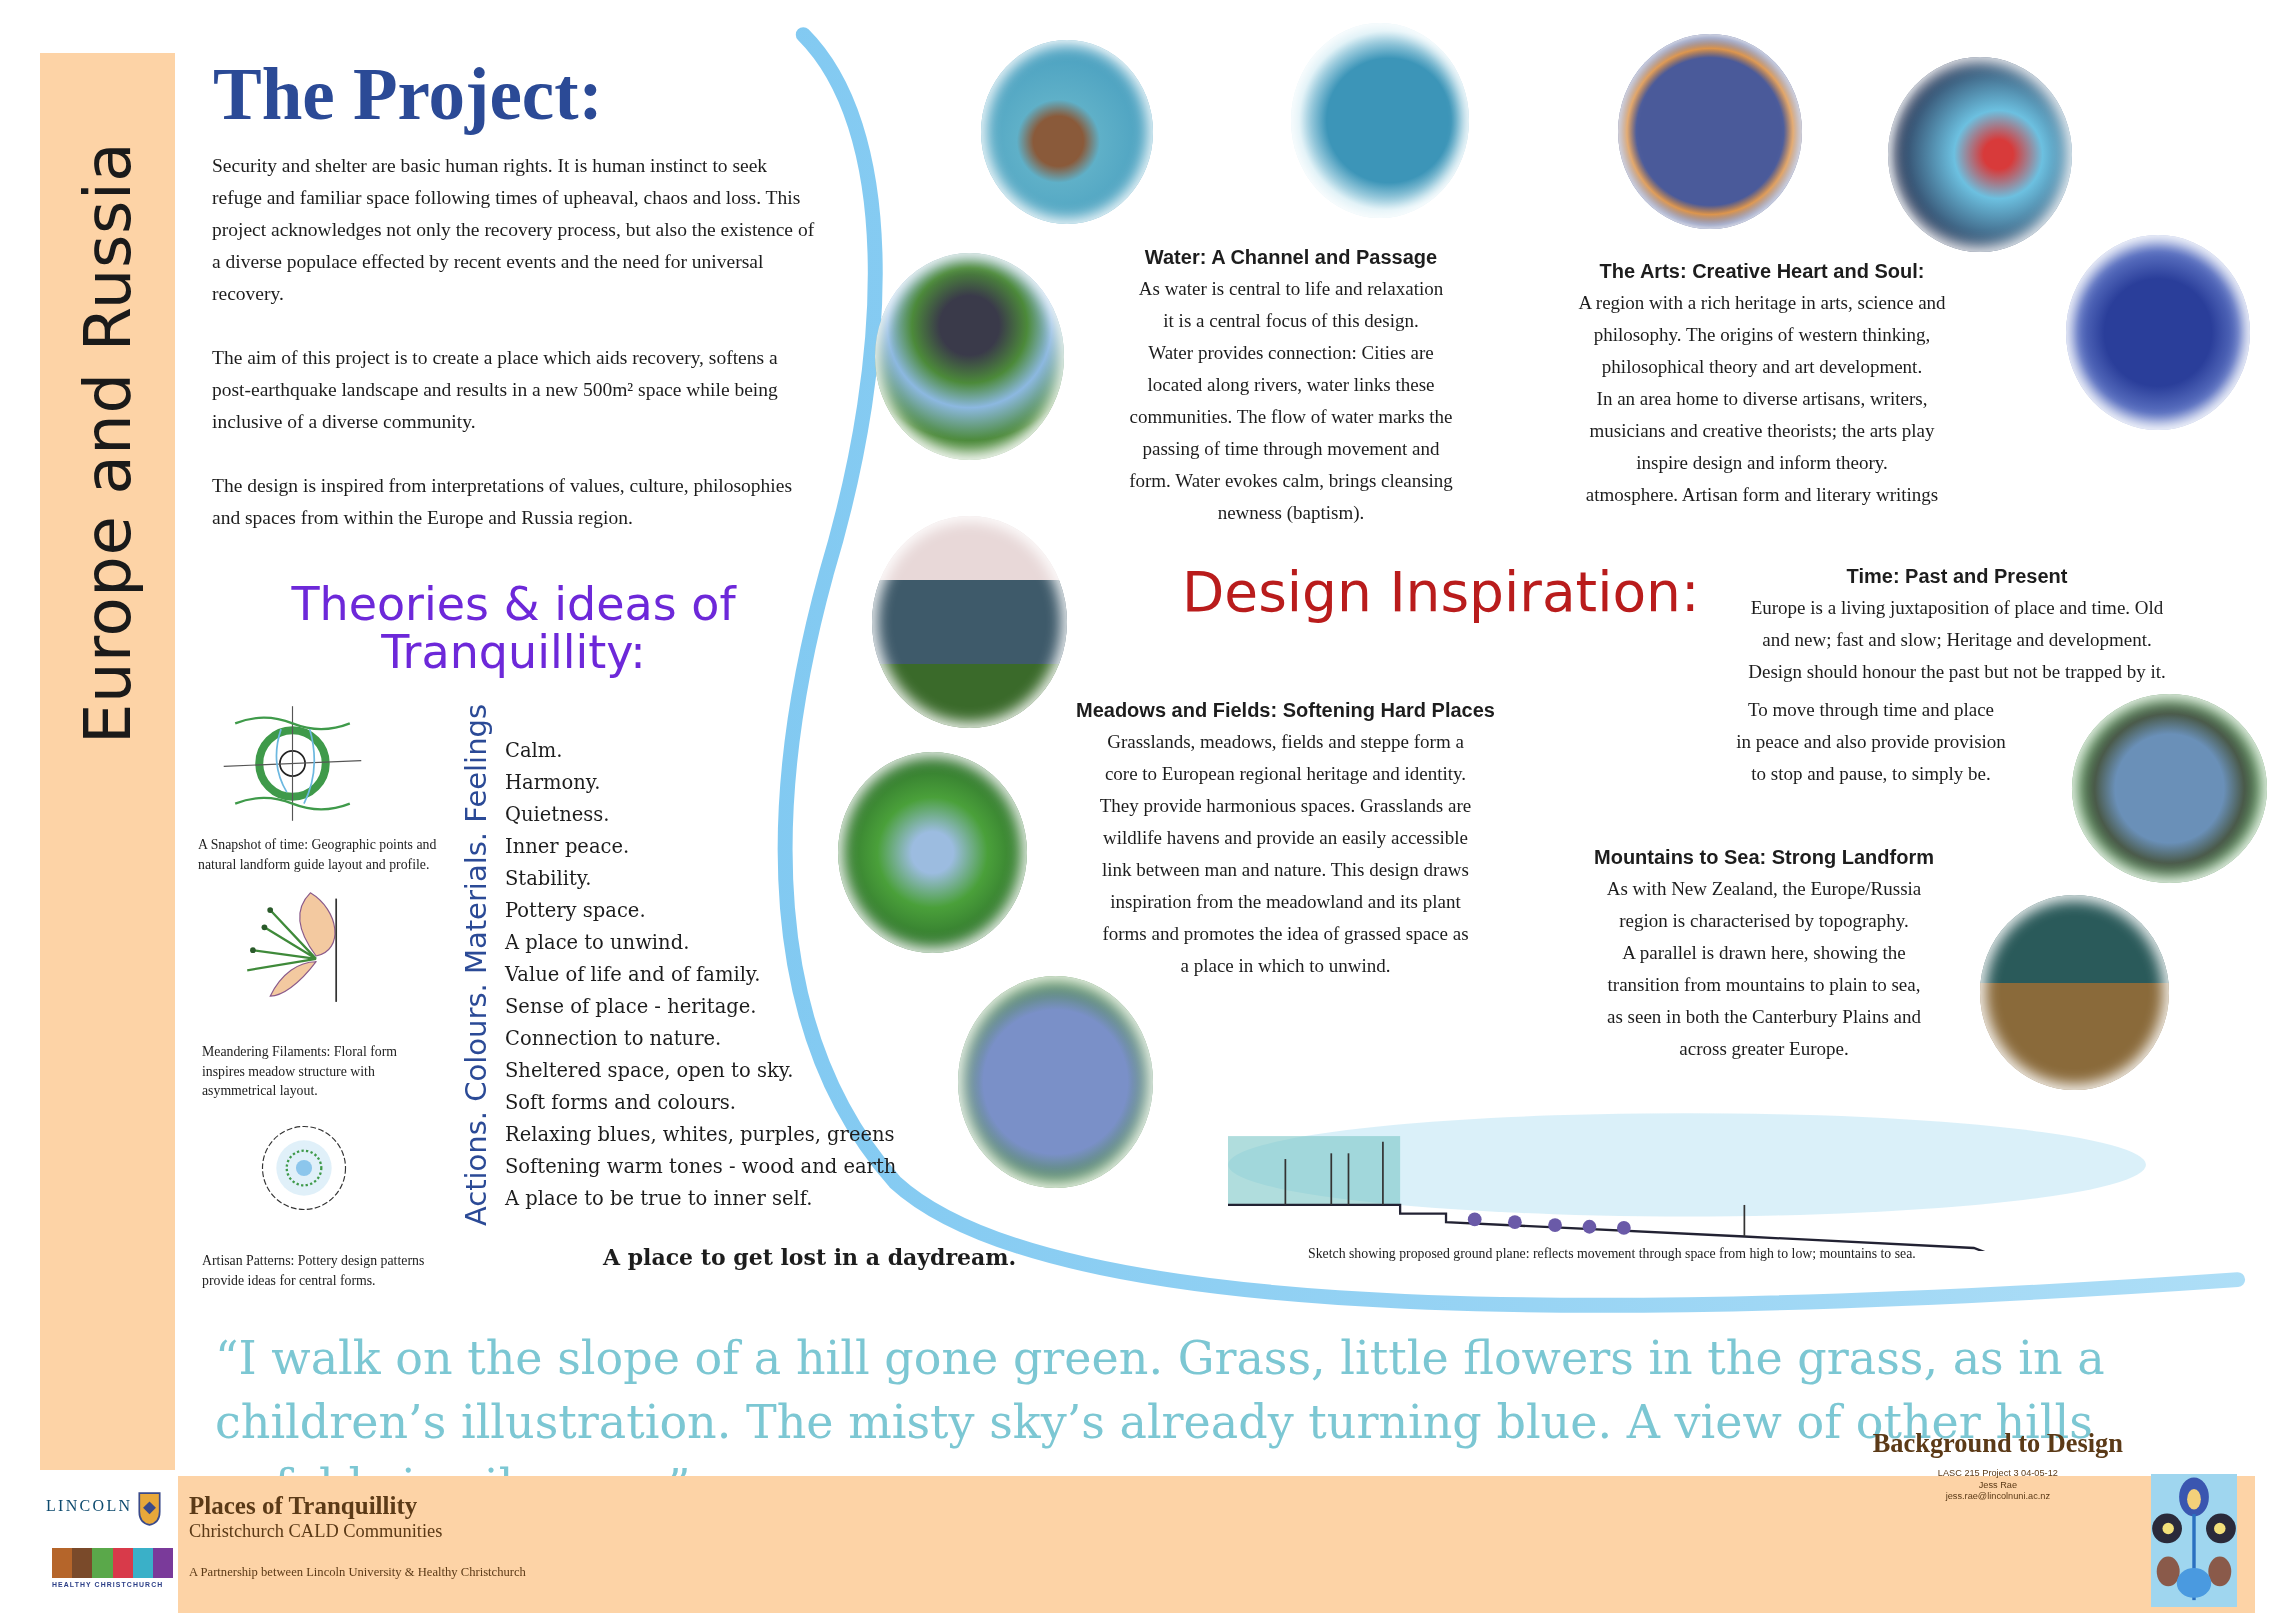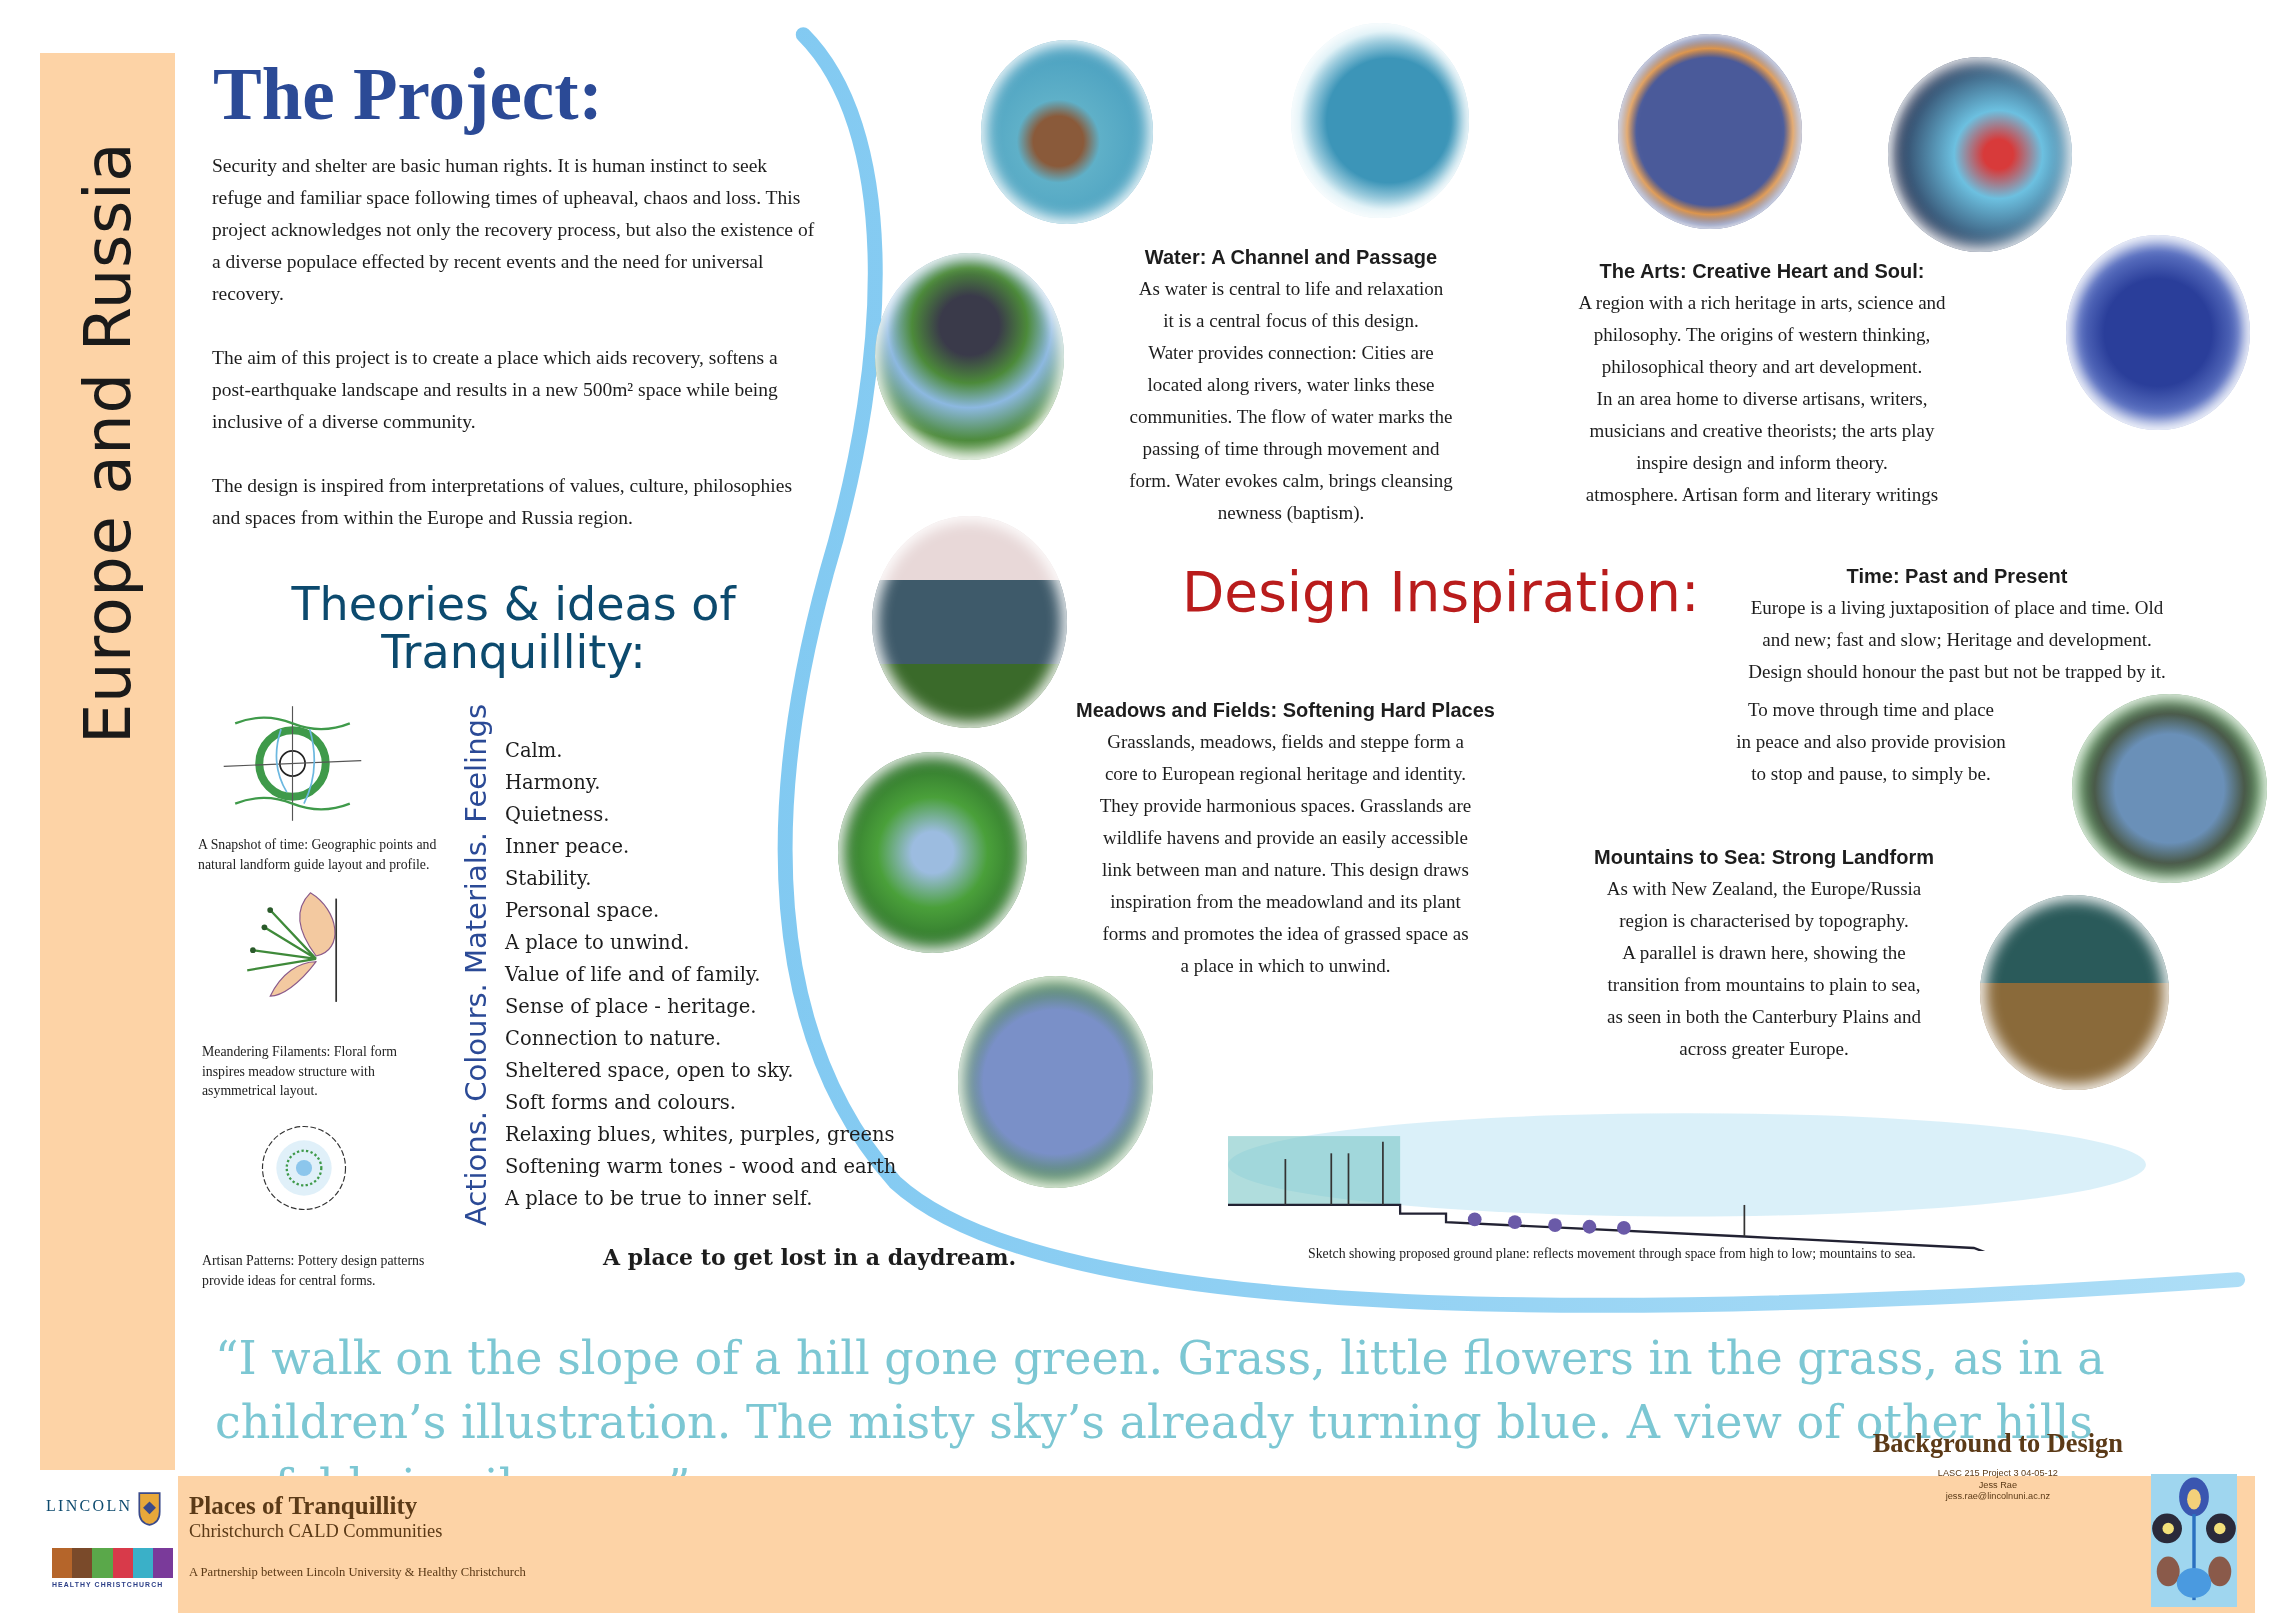--- a/index.html
+++ b/index.html
@@ -32,21 +32,21 @@
     left: 213px; top: 53px; font-size: 73px; font-weight: bold;
     color: #2b4a96; font-family: "Liberation Serif", serif;
   }
   .project-body {
     left: 212px; top: 150px; width: 608px; font-size: 19.5px; line-height: 32px;
   }
   .project-body p { margin: 0 0 32px 0; }
 
   .theories-title {
     left: 241px; top: 580px; width: 545px; text-align: center;
-    font-size: 46px; line-height: 48px; color: #0c4a6e;
+    font-size: 46px; line-height: 48px; color: #6d28d9;
     font-family: "DejaVu Sans", sans-serif;
   }
 
   .sketch { position: absolute; }
   .sketch-caption {
     position: absolute; font-size: 13.8px; line-height: 19.5px;
     font-family: "Liberation Serif", serif; color: #222;
   }
 
   .vertical-label {
@@ -185,21 +185,21 @@
 <div class="abs vertical-label">
   <span>Actions.  Colours.  Materials.  Feelings</span>
 </div>
 
 <ul class="abs tranq-list">
   <li>Calm.</li>
   <li>Harmony.</li>
   <li>Quietness.</li>
   <li>Inner peace.</li>
   <li>Stability.</li>
-  <li>Personal space.</li>
+  <li>Pottery space.</li>
   <li>A place to unwind.</li>
   <li>Value of life and of family.</li>
   <li>Sense of place - heritage.</li>
   <li>Connection to nature.</li>
   <li>Sheltered space, open to sky.</li>
   <li>Soft forms and colours.</li>
   <li>Relaxing blues, whites, purples, greens</li>
   <li>Softening warm tones - wood and earth</li>
   <li>A place to be true to inner self.</li>
 </ul>

